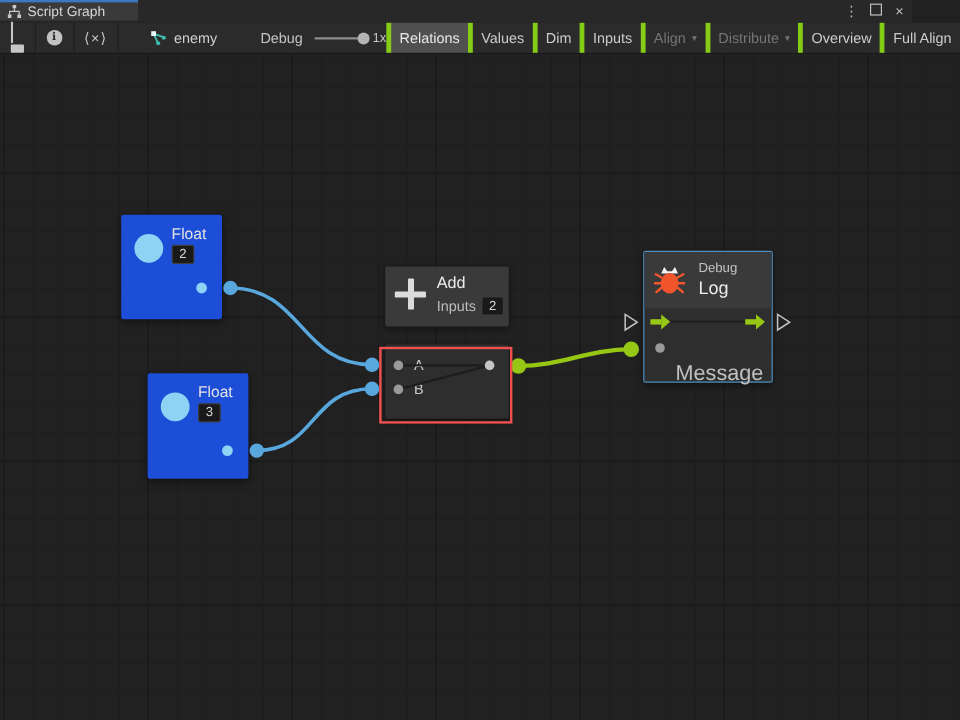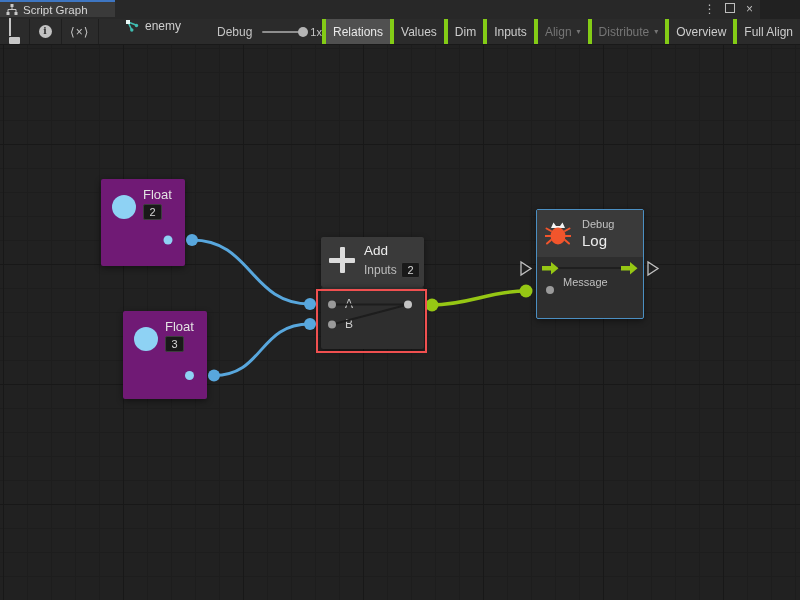--- a/index.html
+++ b/index.html
@@ -22,21 +22,21 @@
     border-bottom:1px solid #191919;display:flex;align-items:stretch;z-index:20;}
   .tb-iconbtn{display:flex;align-items:center;justify-content:center;padding:0 9px;}
   .tb-sep{width:1px;background:#1e1e1e;}
   .lock-icon{display:block;}
   .lock-shackle{width:6px;height:4px;border:1.5px solid #c6c6c6;border-bottom:none;
     border-radius:4px 4px 0 0;margin:0 auto;}
   .lock-body{width:11px;height:7px;background:#c6c6c6;border-radius:1px;}
   .info-circle{width:13px;height:13px;border-radius:50%;background:#c2c2c2;color:#2b2b2b;
     font-size:9px;font-weight:bold;text-align:center;line-height:13px;font-family:"DejaVu Serif",serif;}
   .code-glyph{color:#c6c6c6;font-size:12px;letter-spacing:1px;}
-  .graph-chip{display:flex;gap:6px;margin-left:26px;}
+  .graph-chip{display:flex;align-items:center;gap:6px;margin-left:26px;}
   .graph-name{color:#cfcfcf;font-size:12px;}
   .zoom-label{color:#c4c4c4;font-size:12px;margin-left:36px;align-self:center;}
   .zoom-slider{position:relative;width:86px;height:25px;margin-left:10px;}
   .zoom-track{position:absolute;left:0;right:6px;top:12px;height:2px;background:#8e8e8e;border-radius:1px;}
   .zoom-handle{position:absolute;right:0;top:8px;width:10px;height:10px;border-radius:50%;background:#b4b4b4;}
   .zoom-value{color:#c4c4c4;font-size:11px;margin-left:2px;align-self:center;}
   .tb-buttons{display:flex;margin-left:auto;align-items:stretch;}
   .tb-btn{display:flex;align-items:center;padding:0 7px;font-size:12px;color:#cccccc;
     border-left:4px solid #84cc16;white-space:nowrap;cursor:default;}
   .tb-btn.active{background:#505050;color:#e9e9e9;}
@@ -48,49 +48,49 @@
     background-image:
       linear-gradient(to right,#181818 1px,transparent 1px),
       linear-gradient(to bottom,#181818 1px,transparent 1px),
       linear-gradient(to right,#1d1d1d 1px,transparent 1px),
       linear-gradient(to bottom,#1d1d1d 1px,transparent 1px);
     background-size:120px 120px,120px 120px,24px 24px,24px 24px;
     background-position:3px 0,0 -21px,3px 0,0 3px;}
 
   
   .node{position:absolute;border-radius:2px;box-shadow:0 2px 6px rgba(0,0,0,.45);z-index:3;}
-  .node-float{background:#701a75;}
+  .node-float{background:#1d4ed8;}
   #float1{left:101px;top:179px;width:84px;height:87px;}
   #float2{left:123px;top:311px;width:84px;height:88px;}
   .float-circle{position:absolute;left:11px;top:16px;width:24px;height:24px;border-radius:50%;background:#8ed2f4;}
   .float-title{position:absolute;left:42px;top:8px;font-size:13px;color:#e2e2e2;}
   .value-box{position:absolute;background:#191919;border:1px solid #3d3d3d;border-radius:2px;
     color:#d6d6d6;font-size:11px;min-width:9px;text-align:center;padding:1px 4px;}
   .float-value{left:42px;top:25px;}
 
-  #add-header{left:321px;top:237px;width:103px;height:50px;background:#3a3a3a;}
+  #add-header{left:321px;top:222px;width:103px;height:50px;background:#3a3a3a;}
   .plus-h{position:absolute;left:8px;top:20.5px;width:26px;height:5px;background:#dcdcdc;border-radius:1px;}
   .plus-v{position:absolute;left:18.5px;top:10px;width:5px;height:26px;background:#dcdcdc;border-radius:1px;}
   .add-title{position:absolute;left:43px;top:6px;font-size:13.5px;color:#ececec;}
   .add-inputs-label{position:absolute;left:43px;top:26px;font-size:12px;color:#bdbdbd;}
   .add-inputs-value{left:80px;top:25px;}
   #add-body{left:321px;top:287px;width:103px;height:62px;background:#2e2e2e;}
   .port-label{position:absolute;font-size:12px;color:#cccccc;}
   .port-label-a{left:24px;top:10px;}
   .port-label-b{left:24px;top:30px;}
 
   .selection-rect{position:absolute;left:316px;top:289px;width:107px;height:60px;
     border:2px solid #f05050;z-index:6;pointer-events:none;}
 
   #debug-node{left:536px;top:209px;width:106px;height:108px;background:#2e2e2e;
     border:1px solid #4b8fc2;}
   .debug-header{position:absolute;left:0;top:0;right:0;height:47px;background:#3a3a3a;}
   .debug-category{position:absolute;left:45px;top:8px;font-size:11px;color:#c2c2c2;}
   .debug-title{position:absolute;left:45px;top:22px;font-size:15px;color:#ececec;}
-  .debug-message-label{position:absolute;left:26px;top:66px;font-size:11px;color:#c0c0c0;text-align:center;}
+  .debug-message-label{position:absolute;left:26px;top:91px;font-size:18px;color:#c0c0c0;text-align:center;}
   .bug-icon{position:absolute;left:8px;top:10px;}
 
   
   .edges{position:absolute;left:0;top:0;width:800px;height:600px;z-index:5;pointer-events:none;}
 </style>
 </head>
 <body>
 
 <div class="screen">
 

